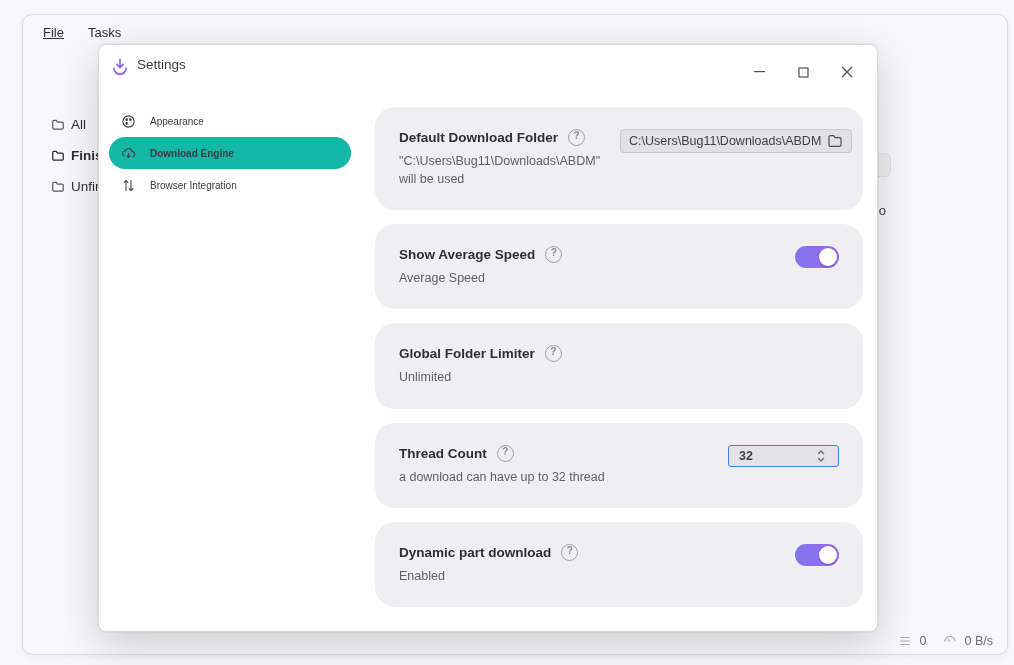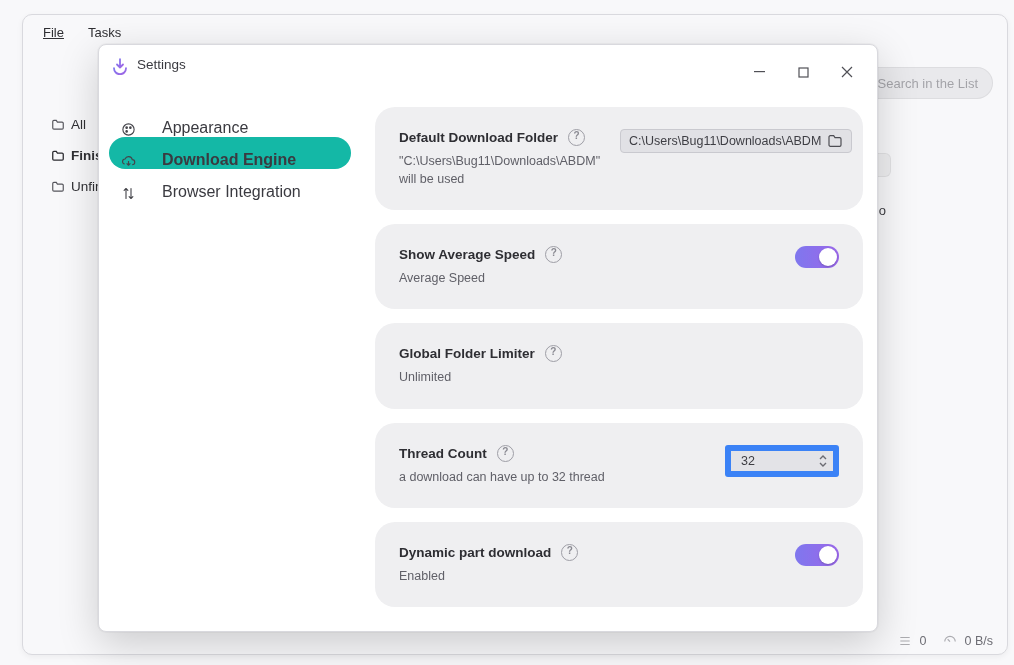--- a/index.html
+++ b/index.html
@@ -61,45 +61,46 @@
     position:absolute;left:98px;top:44px;width:778px;height:586px;
     background:#fff;border:1px solid var(--border);border-radius:8px;
     box-shadow:0 12px 40px rgba(0,0,0,0.18),0 0 0 1px rgba(0,0,0,0.03);
     overflow:hidden;display:flex;flex-direction:column;
   }
   .dlg-title-bar{display:flex;align-items:flex-start;height:40px;padding:12px 8px 0 12px;}
   .dlg-title-bar .title{font-size:13.5px;color:#3a3a40;}
   .dlg-body{flex:1;display:flex;min-height:0;}
   .sidebar{width:242px;padding:8px 10px;}
   .side-item{
-    display:flex;align-items:flex-end;gap:26px;height:32px;padding:0 12px;border-radius:16px;
-    font-size:16px;color:#3a3a40;
+    display:flex;align-items:center;gap:14px;height:32px;padding:0 12px;border-radius:16px;
+    font-size:10px;color:#3a3a40;
   }
   .side-item .sicon{width:15px;height:15px;color:#45454b;}
   .side-item.active{background:#14b8a6;font-weight:600;}
   .content{flex:1;overflow:auto;padding:10px 14px 24px 14px;}
   .section{
     background:var(--panel);border-radius:20px;margin-bottom:14px;
     padding:22px 24px;display:flex;align-items:flex-start;justify-content:space-between;gap:20px;
   }
   .section .left{max-width:340px;}
   .section .hdr{font-weight:600;font-size:13.5px;color:#2e2e33;display:flex;align-items:center;gap:10px;}
   .help{width:15px;height:15px;border-radius:50%;border:1.2px solid #9e9ea6;color:#8a8a92;font-size:10px;line-height:12.5px;text-align:center;display:inline-block;}
   .section .sub{color:#606068;font-size:12.5px;margin-top:6px;line-height:1.45;}
   .rhs{display:flex;align-items:center;gap:10px;}
   .path-box{
     display:flex;align-items:center;gap:6px;background:#e1e1e5;border:1px solid #c9c9cf;
     border-radius:4px;padding:4px 8px;font-size:12.5px;color:#3e3e44;min-width:200px;max-width:214px;
     overflow:hidden;white-space:nowrap;
   }
   .path-box .txt{overflow:hidden;text-overflow:clip;flex:1;}
   .num-box{
-    display:flex;align-items:center;gap:6px;background:#e3e3e7;border:6px solid #3b82f6;
-    border-radius:3px;padding:3px 6px 3px 10px;font-size:12.5px;color:#3e3e44;width:86px;
+    display:flex;align-items:center;gap:6px;background:#e3e3e7;border:1px solid #3b82f6;
+    border-radius:3px;padding:3px 13px 3px 10px;font-size:12.5px;color:#3e3e44;width:86px;
     justify-content:space-between;
+    font-weight:bold;
   }
   .toggle{
     width:44px;height:22px;border-radius:12px;position:relative;
     background:linear-gradient(90deg,var(--toggle-on1),var(--toggle-on2));
   }
   .toggle .knob{position:absolute;right:2px;top:2px;width:18px;height:18px;border-radius:50%;background:#fff;box-shadow:0 1px 2px rgba(0,0,0,.2);}
   svg{display:block;}
 </style>
 </head>
 <body>
@@ -113,23 +114,20 @@
   </defs>
 </svg>
 
 <div class="outer-window">
 
   <div class="menubar">
     <div class="menu-item"><span class="u">File</span></div>
     <div class="menu-item"><span>Tasks</span></div>
   </div>
 
-  <div class="pill right-search">
-    <span style="opacity:.55">Search in the List</span>
-  </div>
 
   <div class="left-tabs">
     <div class="folder-tab">
       <span class="ficon">
           <svg viewBox="0 0 24 24" fill="none" stroke="#55555c" stroke-width="2">
             <path d="M3 6a2 2 0 0 1 2-2h4l2 3h8a2 2 0 0 1 2 2v8a2 2 0 0 1-2 2H5a2 2 0 0 1-2-2z"></path>
           </svg>
         </span>
       <span>All</span>
     </div>

